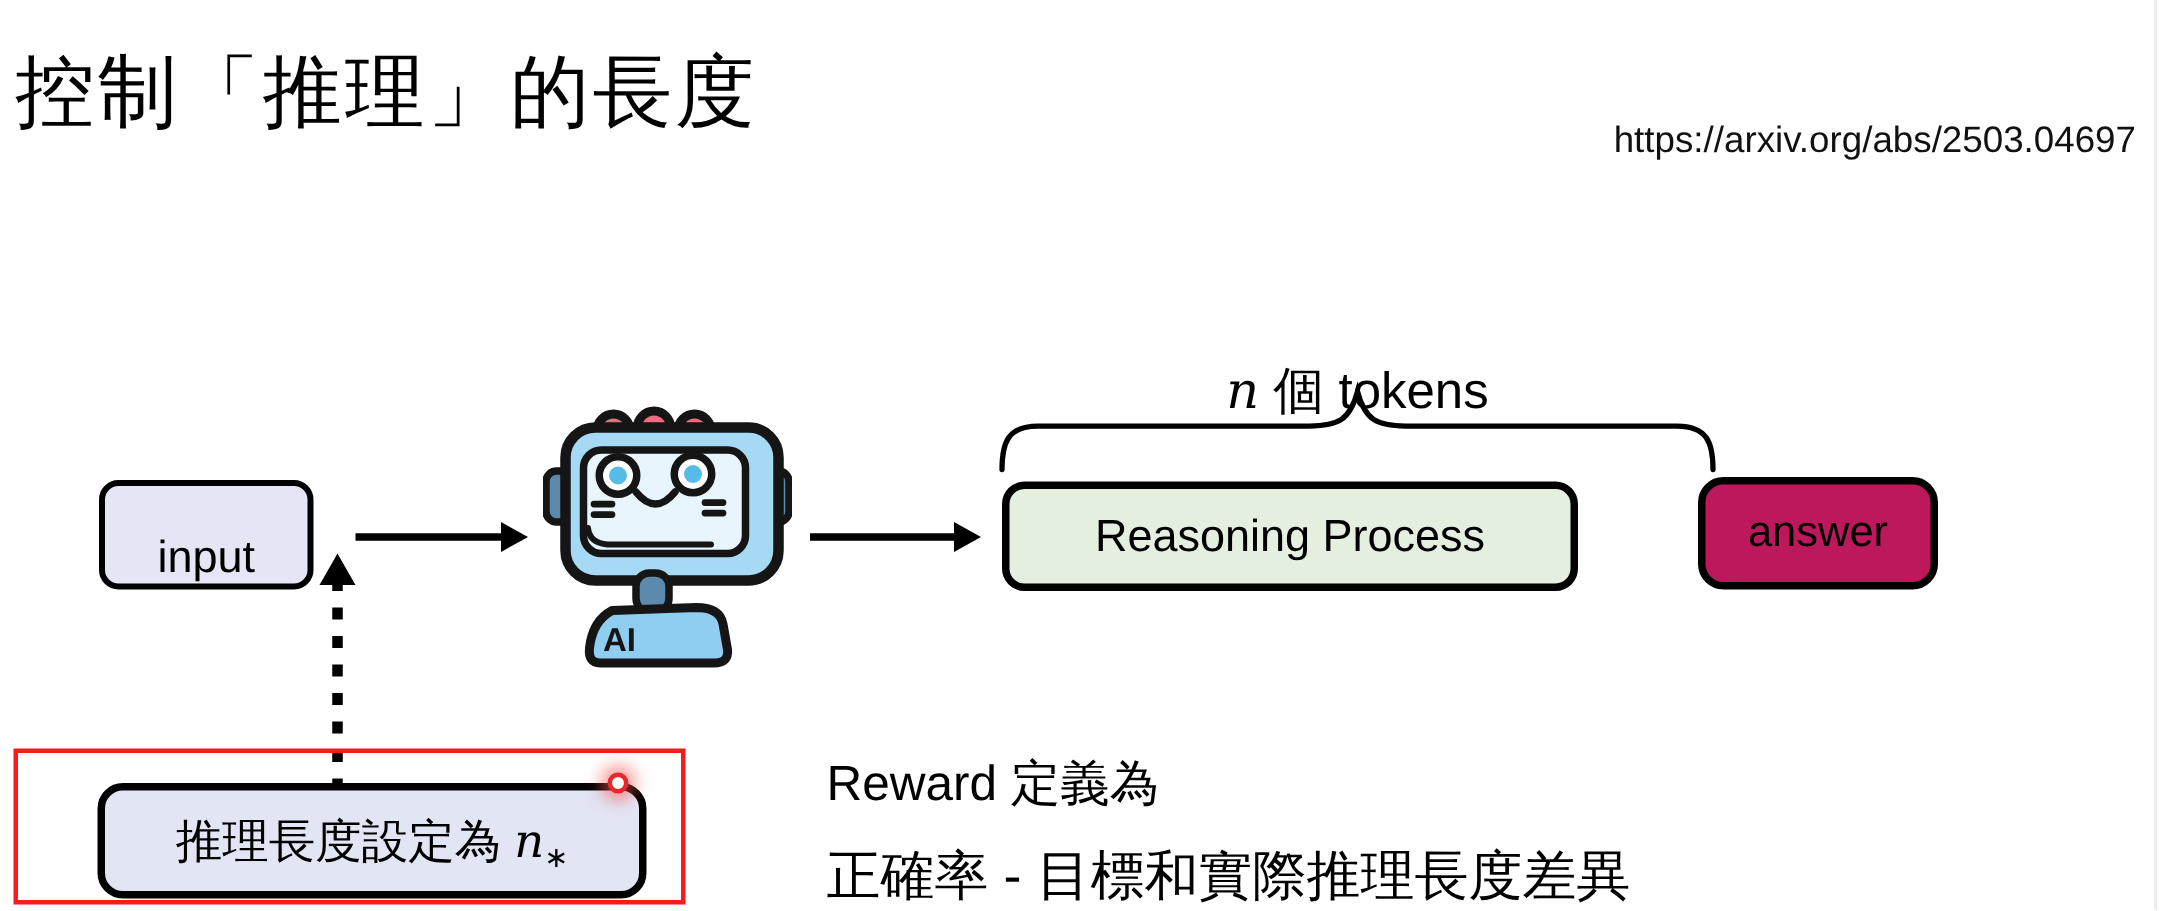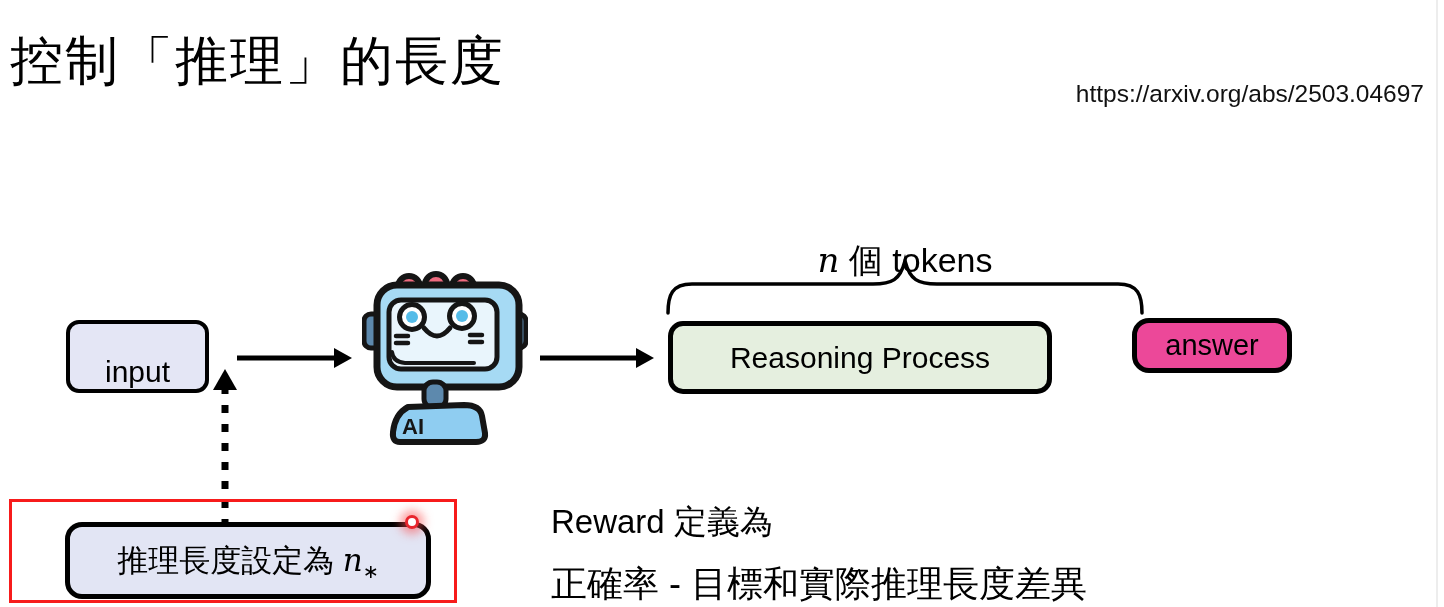--- a/index.html
+++ b/index.html
@@ -19,22 +19,22 @@
   .math-var { font-family:"DejaVu Serif", serif; font-style:italic; }
 
   .svg-layer { left:0; top:0; width:1444px; height:607px; pointer-events:none; }
 
   .node { display:flex; align-items:center; justify-content:center;
           border:4px solid #000; text-align:center; white-space:nowrap; }
   .input-box     { left:66px;  top:320px; width:143px; height:73px;
                    background:#e4e6f5; border-radius:13px; font-size:30px; border-width:4px;align-items:flex-end; }
   .reasoning-box { left:668px; top:321px; width:384px; height:73px;
                    background:#e5efdf; border-radius:15px; font-size:30px; border-width:5px; }
-  .answer-box    { left:1132px; top:318px; width:160px; height:55px;
-                   background:#ec4899; border-radius:17px; font-size:29px; border-width:5px; }
+  .answer-box    { left:1132px; top:318px; width:160px; height:75px;
+                   background:#be185d; border-radius:17px; font-size:29px; border-width:5px; }
   .target-box    { left:65px;  top:522px; width:366px; height:77px;
                    background:#e2e5f4; border-radius:17px; font-size:31px; border-width:5px; }
   .target-box sub { font-size:62%; line-height:0; }
 
   .highlight-rect { left:9px; top:499px; width:448px; height:104px;
                     border:3px solid #f71b1b; background:transparent; }
   .laser-dot { left:405px; top:515px; width:14px; height:14px; border-radius:50%;
                background:#fff; border:3.5px solid #e8262d;
                box-shadow:0 0 10px 5px rgba(251,80,80,.55); }
 

